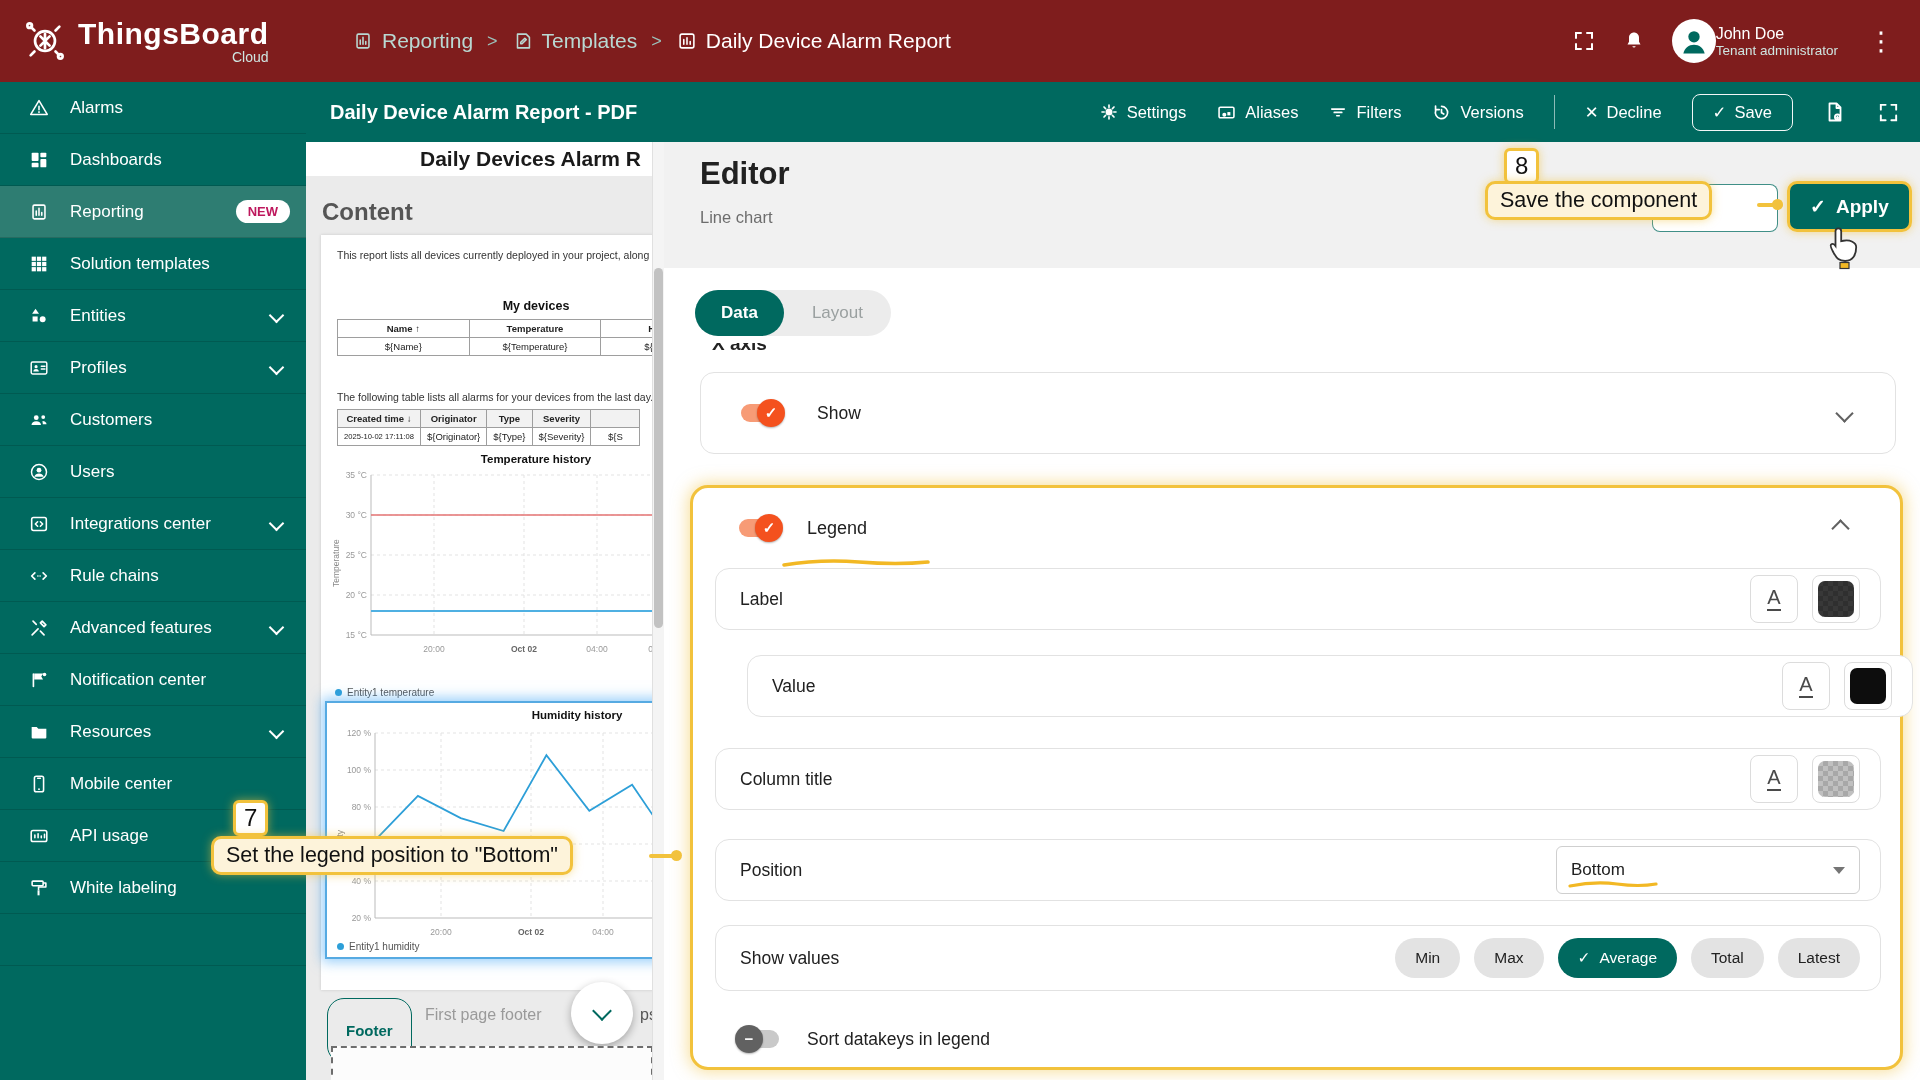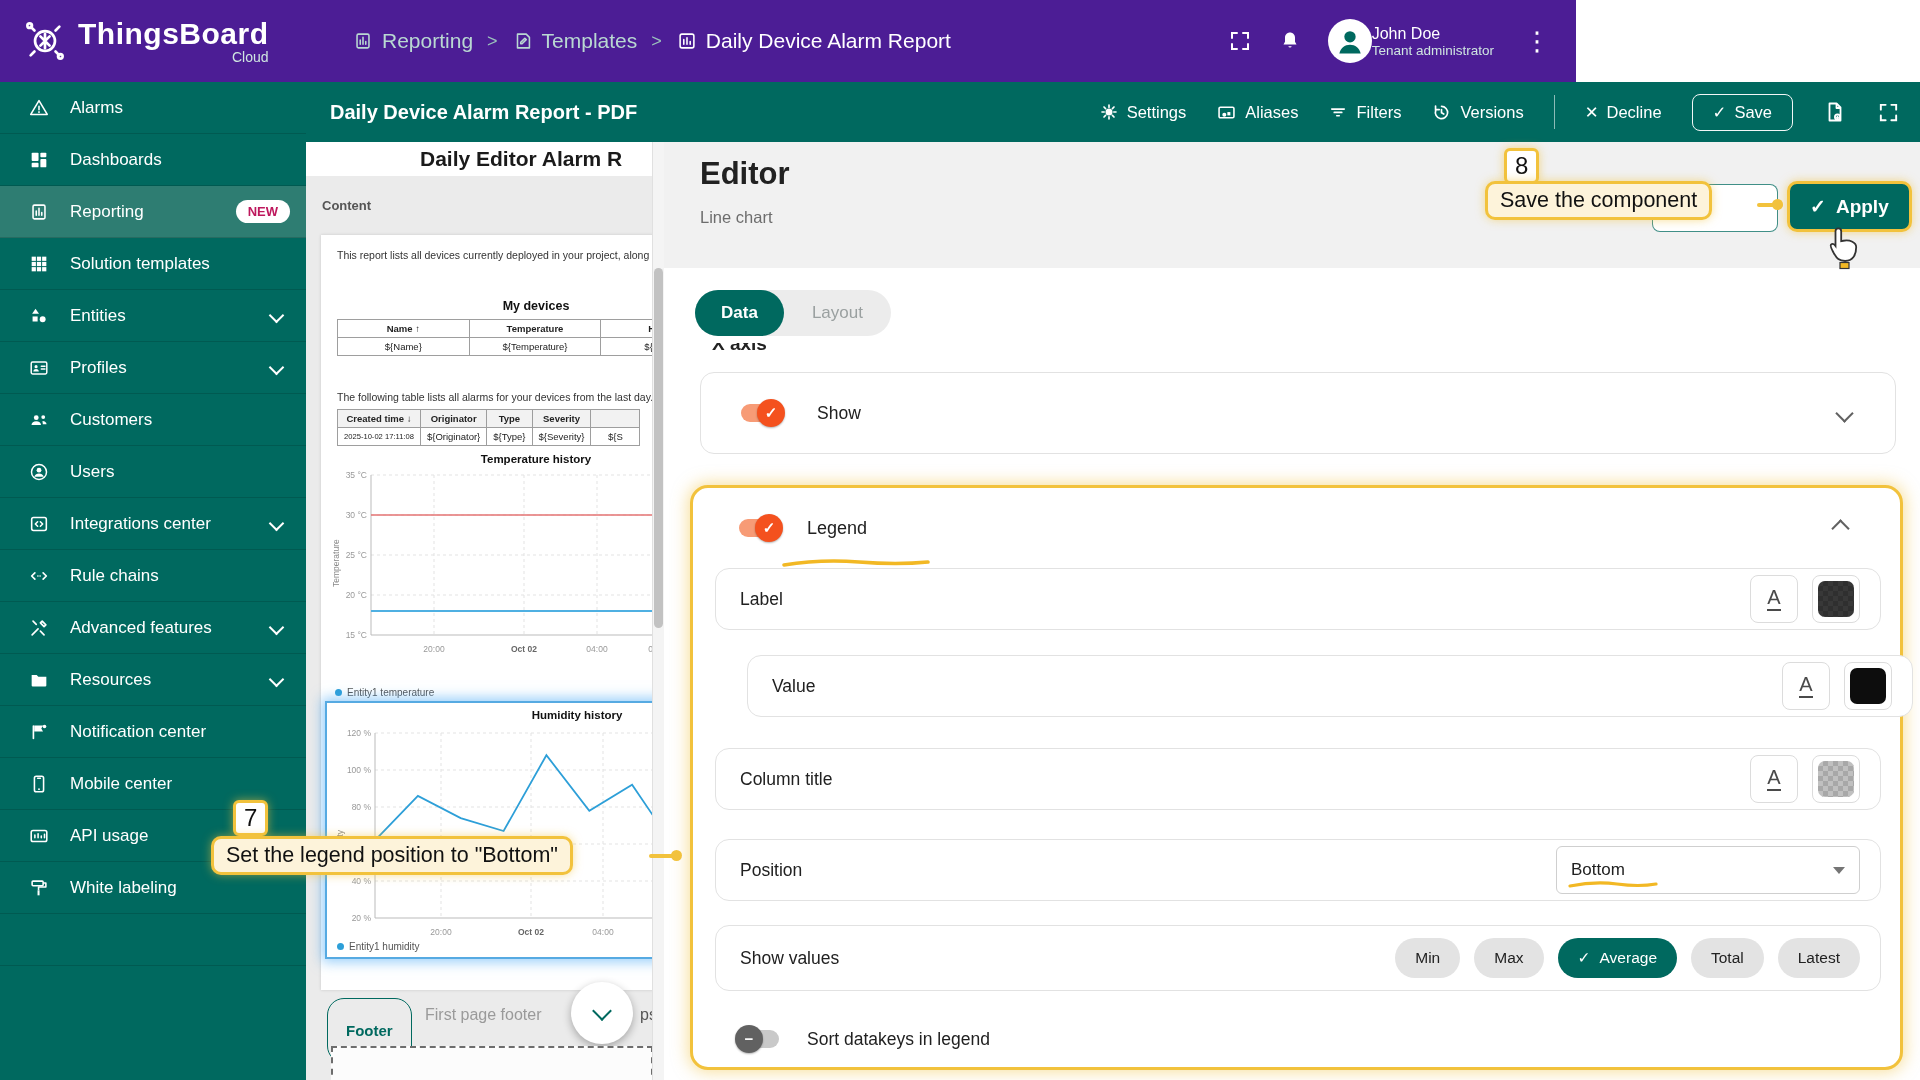--- a/index.html
+++ b/index.html
@@ -1,20 +1,20 @@
 <!DOCTYPE html>
 <html><head>
 <meta charset="utf-8">
 <style>
   html,body{margin:0;padding:0;background:#ddd;font-family:"Liberation Sans",sans-serif;}
   #root{position:relative;width:1920px;height:1080px;background:#fff;overflow:hidden;}
   .abs{position:absolute;box-sizing:border-box;}
   svg{display:block;}
   
-  #topnav{left:0;top:0;width:1576px;height:82px;background:#4c1d95;display:flex;align-items:center;color:#fff;}
+  #topnav{left:0;top:0;width:1920px;height:82px;background:#7f1d1d;display:flex;align-items:center;color:#fff;}
   .brand{display:flex;align-items:center;gap:10px;padding-left:22px;width:330px;}
   .brand-text{display:flex;flex-direction:column;align-items:flex-end;}
   .brand-name{font-size:30px;font-weight:bold;letter-spacing:.5px;}
   .brand-sub{font-size:14px;color:#cfe5e1;margin-top:-2px;}
   .crumbs{display:flex;align-items:center;gap:14px;font-size:21px;color:#b9d8d2;}
   .crumb{display:flex;align-items:center;gap:8px;cursor:pointer;}
   .crumb.last{color:#fff;}
   .crumb-sep{font-size:18px;color:#9cc4bd;}
   .nav-right{margin-left:auto;display:flex;align-items:center;gap:26px;padding-right:22px;}
   .userblk{display:flex;align-items:center;}
@@ -38,21 +38,21 @@
   .newbadge{margin-left:auto;background:#fff;color:#be185d;font-size:13px;font-weight:bold;border-radius:13px;padding:4px 12px;}
   .chev{display:inline-block;width:9px;height:9px;border-right:2.2px solid #fff;border-bottom:2.2px solid #fff;transform:rotate(45deg);}
   .chev.up{transform:rotate(-135deg);}
   .chev.gray{border-color:#616161;}
   .chev.teal{border-color:#00695f;}
   .sitem .chev{margin-left:auto;margin-right:8px;}
   
   #preview{left:306px;top:142px;width:346px;height:938px;background:#ebebeb;overflow:hidden;}
   .pv-titleband{left:0;top:0;width:346px;height:34px;background:#fff;}
   .pv-title{left:114px;top:5px;font-size:21px;font-weight:bold;color:#1a1a1a;white-space:nowrap;}
-  .pv-content-label{left:16px;top:56px;font-size:13px;font-weight:bold;color:#555;}
+  .pv-content-label{left:16px;top:56px;font-size:24px;font-weight:bold;color:#555;}
   .pv-card{left:15px;top:93px;width:340px;height:755px;background:#fff;box-shadow:0 0 3px rgba(0,0,0,.15);}
   .pv-p{font-size:10.5px;color:#333;white-space:nowrap;}
   .pv-tbl{border-collapse:collapse;font-size:9.5px;color:#222;}
   .pv-tbl th,.pv-tbl td{border:1px solid #9e9e9e;text-align:center;padding:3px 6px;white-space:nowrap;}
   .pv-tbl th{font-weight:bold;}
   .pv-ctitle{font-weight:bold;color:#111;text-align:center;}
   .leg{display:flex;align-items:center;gap:5px;font-size:10px;color:#555;white-space:nowrap;}
   .leg .dot{width:7px;height:7px;border-radius:50%;background:#2d9fd8;flex:none;}
   .sel-widget{border:2px solid #56aae2;box-shadow:0 0 12px 3px rgba(66,165,245,.55);background:#fff;}
   .tick{font-size:8.5px;fill:#999;}
@@ -359,36 +359,36 @@
     </div>
     <div class="sitem">
       <svg class="si" viewBox="0 0 24 24" fill="none" stroke="#fff" stroke-width="1.8" stroke-linecap="round" stroke-linejoin="round">
           <path d="M4.5 19.5 11 13M13.5 6.5l4 4 2-2-4-4zM5.5 4.5 9 8M13.5 15.5l4 4"></path>
         </svg>
       <span class="slabel">Advanced features</span>
       <span class="chev"></span>
     </div>
     <div class="sitem">
       <svg class="si" viewBox="0 0 24 24">
-          <path d="M4 6.5h5.5l1.8 2H20V18a1.2 1.2 0 0 1-1.2 1.2H5.2A1.2 1.2 0 0 1 4 18z" fill="#fff"></path>
-        </svg>
-      <span class="slabel">Resources</span>
-      <span class="chev"></span>
-    </div>
-    <div class="sitem">
-      <svg class="si" viewBox="0 0 24 24">
           <g fill="#fff">
             <rect x="5" y="4.5" width="1.8" height="15.5" rx=".9"></rect>
             <path d="M6.8 5h9.6l-1.9 3.2 1.9 3.2H6.8z"></path>
             <circle cx="18" cy="6" r="2"></circle>
           </g>
         </svg>
       <span class="slabel">Notification center</span>
     </div>
     <div class="sitem">
+      <svg class="si" viewBox="0 0 24 24">
+          <path d="M4 6.5h5.5l1.8 2H20V18a1.2 1.2 0 0 1-1.2 1.2H5.2A1.2 1.2 0 0 1 4 18z" fill="#fff"></path>
+        </svg>
+      <span class="slabel">Resources</span>
+      <span class="chev"></span>
+    </div>
+    <div class="sitem">
       <svg class="si" viewBox="0 0 24 24" fill="none" stroke="#fff" stroke-width="1.7" stroke-linecap="round">
           <rect x="7" y="3.5" width="10" height="17" rx="2"></rect>
           <path d="M10.5 5.8h3"></path>
           <circle cx="12" cy="17.6" r="1" fill="#fff" stroke="none"></circle>
         </svg>
       <span class="slabel">Mobile center</span>
     </div>
     <div class="sitem">
       <svg class="si" viewBox="0 0 24 24" fill="none" stroke="#fff" stroke-width="1.7" stroke-linecap="round">
           <rect x="3.5" y="6" width="17" height="12" rx="2"></rect>
@@ -405,21 +405,21 @@
       <span class="slabel">White labeling</span>
     </div>
     <div class="sitem">
       
       
     </div>
   </nav>
 
   <section id="preview" class="abs">
     <div class="abs pv-titleband"></div>
-    <div class="abs pv-title">Daily Editor Alarm R</div>
+    <div class="abs pv-title">Daily Devices Alarm R</div>
     <div class="abs pv-content-label">Content</div>
 
     <div class="abs pv-card">
       <div class="abs pv-p" style="left:16px;top:14px;">This report lists all devices currently deployed in your project, along with</div>
 
       <div class="abs pv-ctitle" style="left:0;top:64px;width:430px;font-size:12.5px;">My devices</div>
       <table class="pv-tbl abs" style="left:16px;top:84px;width:400px;">
         <tbody>
             <tr>
           <th style="width:33%">Name ↑</th>

